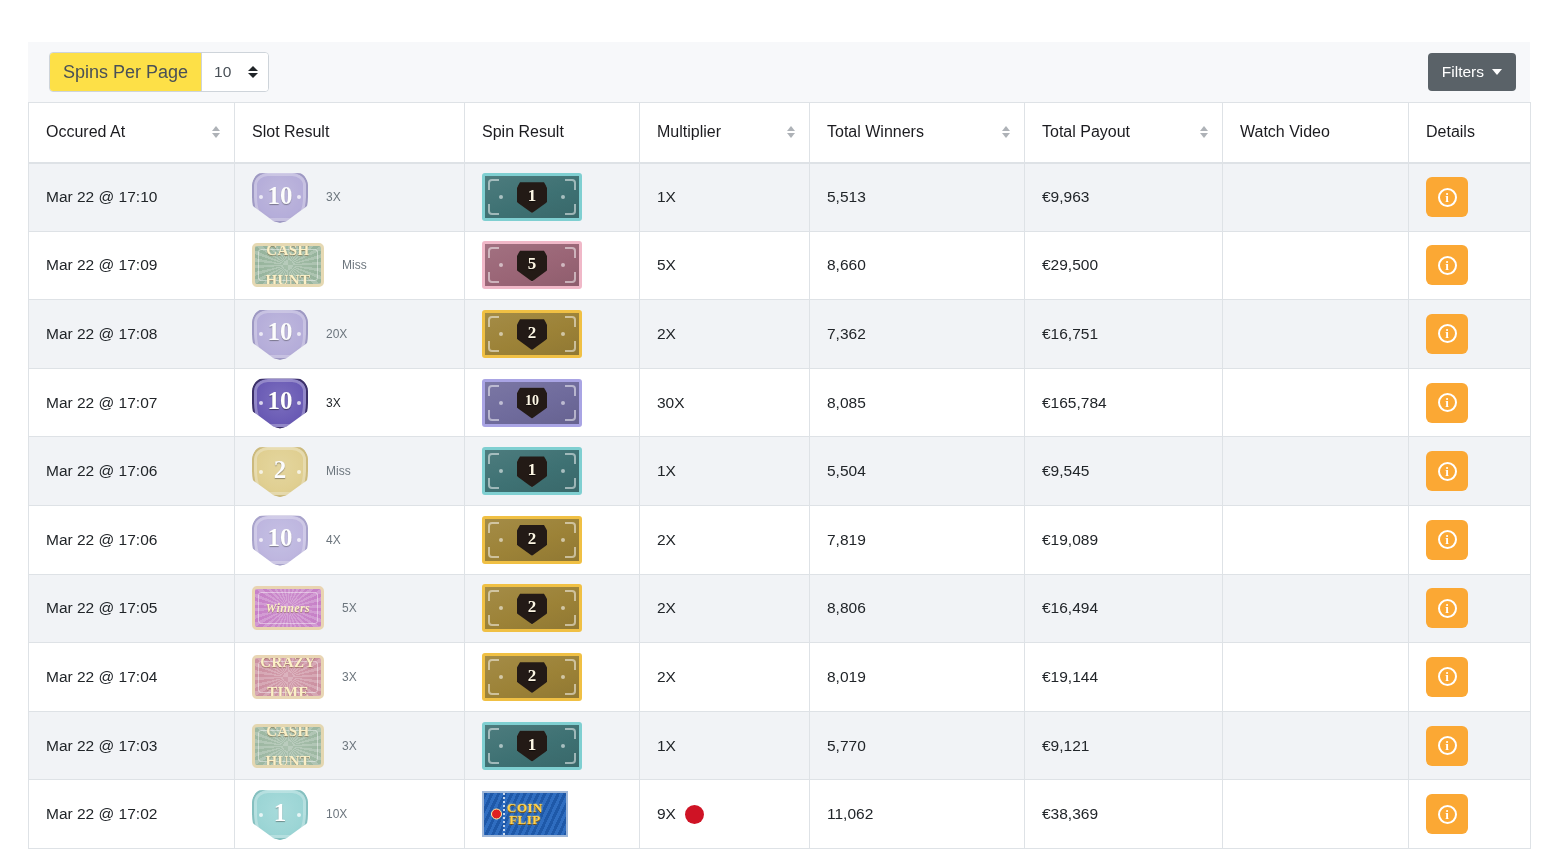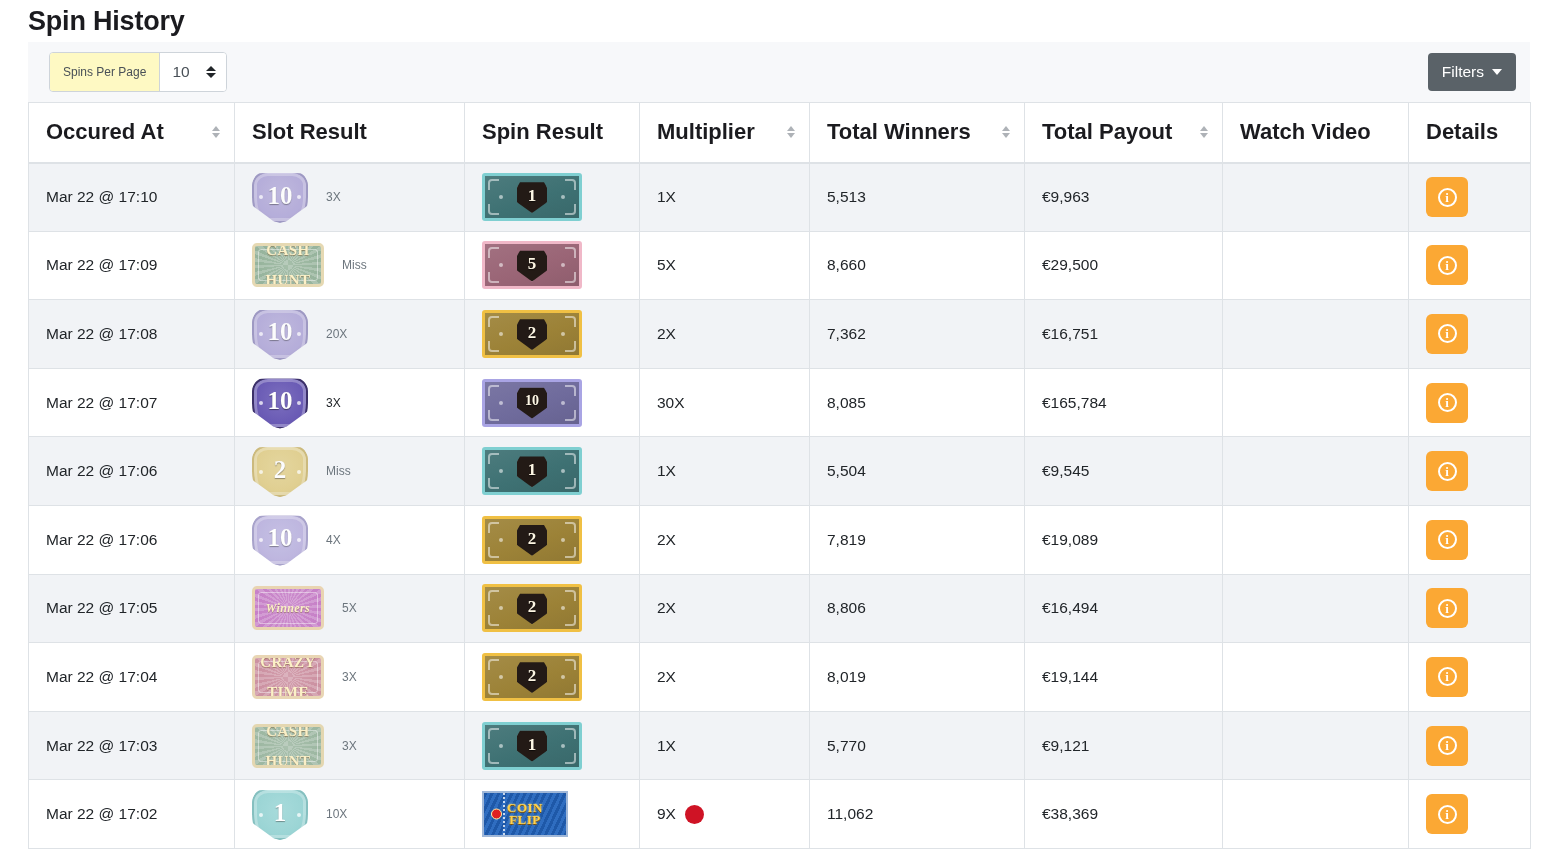--- a/index.html
+++ b/index.html
@@ -44,24 +44,24 @@
     align-items: stretch;
     height: 40px;
     border: 1px solid #ced4da;
     border-radius: 4px;
     overflow: hidden;
     background: #fff;
   }
   .input-group-text {
     display: flex; align-items: center;
     padding: 12px 13px;
-    background: #fef9c3;
+    background: #fde047;
     border-right: 1px solid #ced4da;
     color: #495057;
-    font-size: 12px;
+    font-size: 18px;
     white-space: nowrap;
   }
   .select-wrap {
     position: relative;
     display: flex; align-items: center;
     background: #fff;
     padding: 0 30px 0 12px;
     min-width: 66px;
     color: #495057;
     font-size: 15.5px;
@@ -120,22 +120,22 @@
   }
   table.spin-table th,
   table.spin-table td {
     border: 1px solid #dee2e6;
     text-align: left;
     vertical-align: middle;
   }
   table.spin-table thead th {
     height: 60px;
     padding: 0 0 0 17px;
-    font-weight: 700;
-    font-size: 22px;
+    font-weight: 400;
+    font-size: 16px;
     color: #1b1b1f;
     background: #ffffff;
     border-bottom-width: 2px;
     border-bottom-color: #dee2e6;
     position: relative;
     white-space: nowrap;
   }
   .th-inner { display: flex; align-items: center; justify-content: space-between; padding-right: 14px; }
   .sort-icon {
     display: inline-flex; flex-direction: column;
@@ -351,21 +351,20 @@
     font-weight: 700;
     font-size: 13px;
     line-height: 1;
   }
 </style>
 </head>
 <body>
 
 <div class="page">
 
-  <h1 class="page-title">Spin History</h1>
 
   <div class="toolbar">
     <div class="input-group">
       <span class="input-group-text">Spins Per Page</span>
       <div class="select-wrap">
         <span>10</span>
         <span class="caret-updown">
           <span class="tri-up"></span>
             <span class="tri-dn"></span>
         </span>

